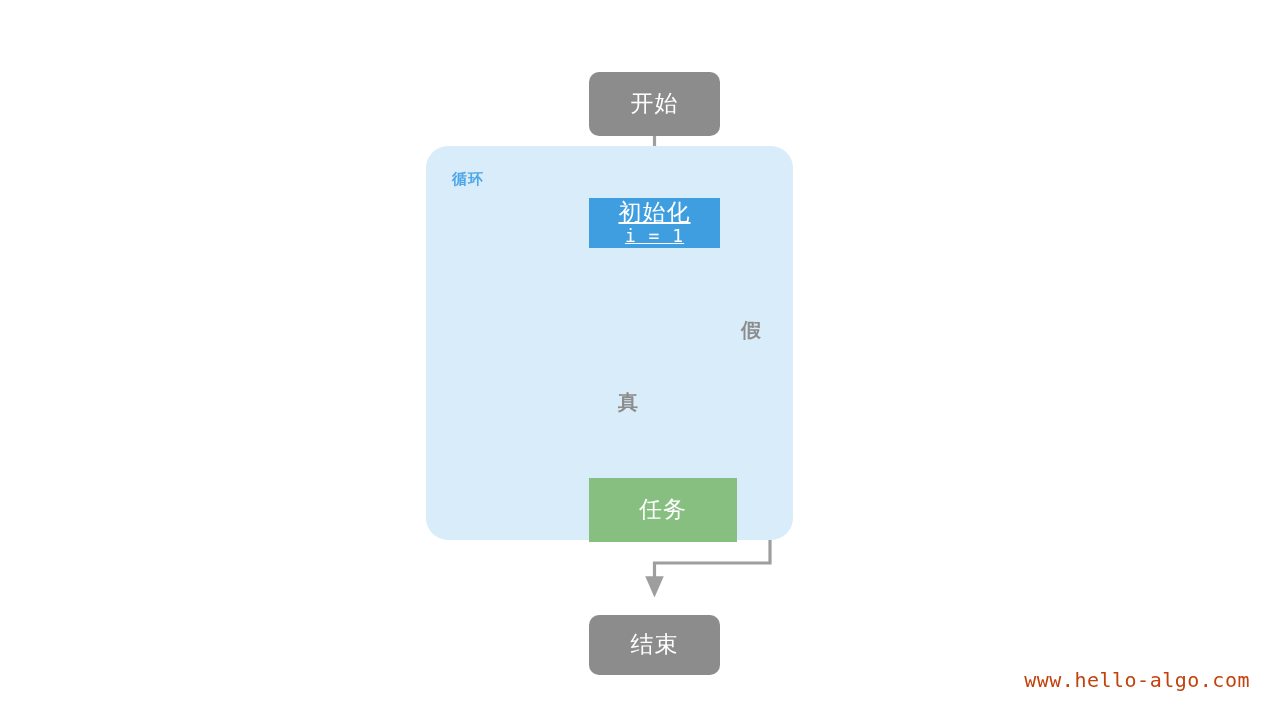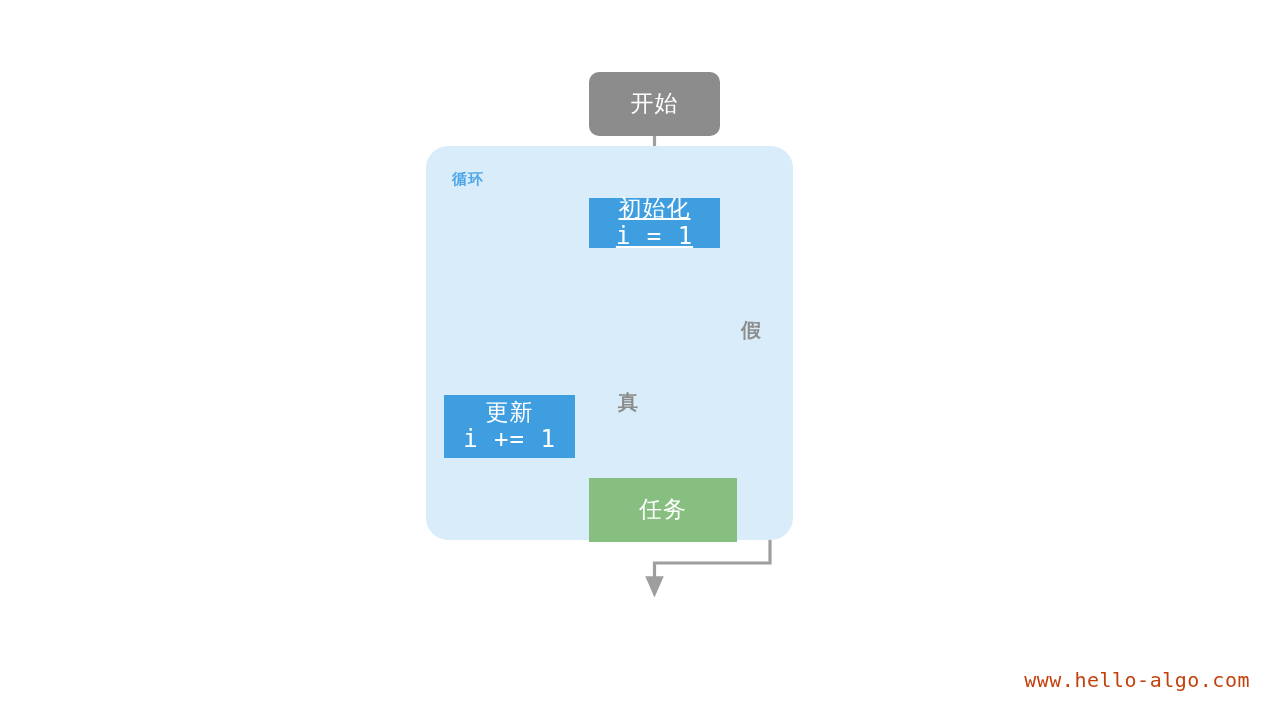--- a/index.html
+++ b/index.html
@@ -38,21 +38,21 @@
     box-sizing: border-box;
     margin-top: 21px;
   }
   .node .cn {
     font-family: "Liberation Sans", sans-serif;
     font-size: 23px;
     letter-spacing: 1px;
   }
   .node .code {
     font-family: "DejaVu Sans Mono", monospace;
-    font-size: 24px;
+    font-size: 18px;
     letter-spacing: 1px;
     margin-top: 1px;
   }
   .terminal {
     border-radius: 10px;
   }
   .loop-container {
     position: absolute;
     box-sizing: border-box;
     border-radius: 22px;
@@ -132,25 +132,24 @@
 
   <div class="node" style="left:589px; top:177px; width:131px; height:50px; background:#3f9ee0;text-decoration:underline;">
     <span class="cn">初始化</span>
     <span class="code">i = 1</span>
   </div>
 
 
   <div class="branch-label" style="left:618px; top:389px;">真</div>
   <div class="branch-label" style="left:741px; top:317px;">假</div>
 
-  <div class="node" style="left:444px; top:374px; width:131px; height:63px; background:#3f9ee0;">
-    <span class="cn">更新</span>
-    <span class="code">i += 1</span>
-  </div>
 
   <div class="node" style="left:589px; top:457px; width:148px; height:64px; background:#87bf80;">
     <span class="cn">任务</span>
   </div>
 
+  <div class="node terminal" style="left:589px; top:594px; width:131px; height:60px; background:#8c8c8c;">
+    <span class="cn">结束</span>
+  </div>
 
   <div class="watermark" style="right:30px; bottom:28px;">www.hello-algo.com</div>
 
 </div>
 
 </body></html>

